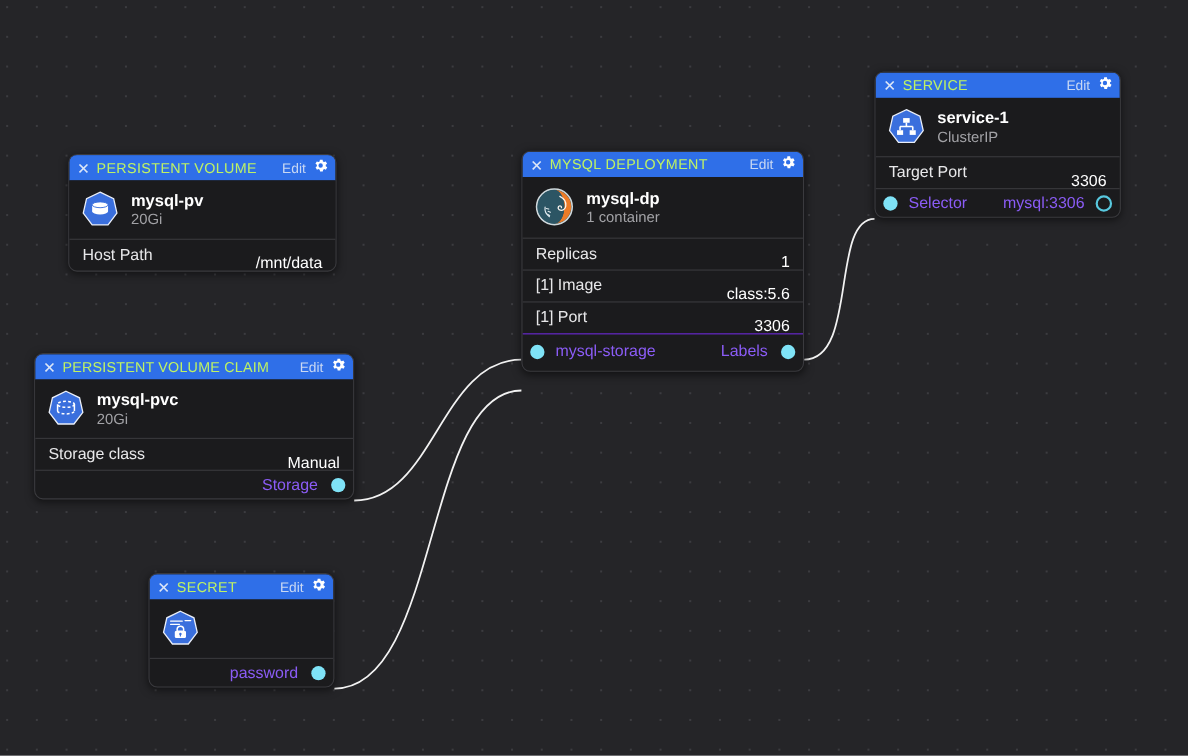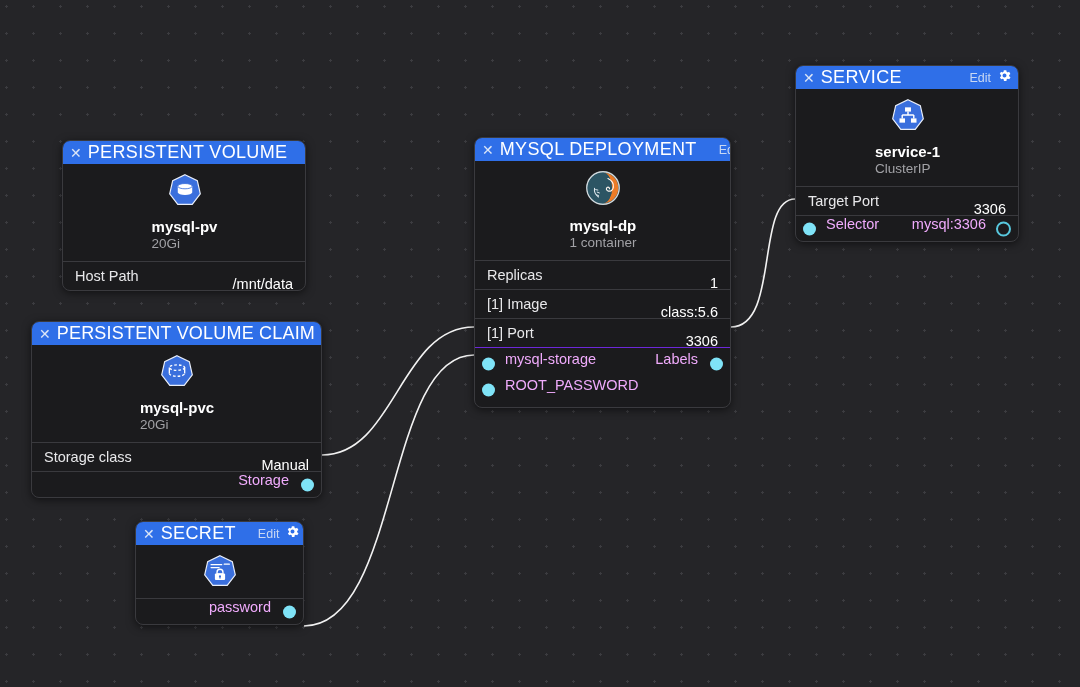--- a/index.html
+++ b/index.html
@@ -57,43 +57,42 @@
   }
   .titlebar .close {
     font-size: 14px;
     line-height: 1;
     color: #dce6f7;
     font-weight: 300;
     flex: 0 0 auto;
     cursor: pointer;
   }
   .titlebar .ttl {
-    font-size: 18px;
+    font-size: 13px;
     letter-spacing: .35px;
     white-space: nowrap;
     flex: 1 1 auto;
-    color: #ffffff;
+    color: #bef264;
   }
   .titlebar .edit {
     font-size: 12.5px;
     color: #c9d8f3;
     flex: 0 0 auto;
     cursor: pointer;
     padding-left: 16px;
   }
   .titlebar .gear { flex: 0 0 auto; display: block; cursor: pointer; }
 
   
   .headblk {
     display: flex;
     align-items: center;
     gap: 11px;
     padding: 9px 10px 10px 11px;
     background: #1b1b1d;
-    flex-direction: column;
   }
   .headblk .txt { display: flex; flex-direction: column; gap: 1px; min-width: 0; }
   .headblk .nm {
     font-size: 15px;
     font-weight: bold;
     color: #ffffff;
     white-space: nowrap;
   }
   .headblk .sub {
     font-size: 13.5px;
@@ -114,24 +113,25 @@
     white-space: nowrap;
   }
   .row .k { color: #e8e8ea; }
   .row .v { color: #ffffff; margin-top: 16px; }
 
   
   .portgroup { border-top: 1px solid #6d28d9; padding: 3px 0 4px 0; }
   .portrow {
     position: relative;
     display: flex;
+    align-items: center;
     height: 26px;
     padding: 0 12px;
     font-size: 14.5px;
-    color: #f0abfc;
+    color: #8b5cf6;
     white-space: nowrap;
   }
   .portrow.single { border-top: 1px solid #3a3a3e; }
   .portrow .lbl-l { margin-left: 18px; }
   .portrow .spacer { flex: 1 1 auto; }
   .portrow .lbl-r { margin-right: 20px; }
 
   .dot {
     position: absolute;
     width: 13px; height: 13px;
@@ -289,24 +289,20 @@
         <span class="v">3306</span>
       </div>
       <div class="portgroup">
         <div class="portrow">
           <span class="dot inl"></span>
           <span class="lbl-l">mysql-storage</span>
           <span class="spacer"></span>
           <span class="lbl-r">Labels</span>
           <span class="dot inr"></span>
         </div>
-        <div class="portrow">
-          <span class="dot inl"></span>
-          <span class="lbl-l">ROOT_PASSWORD</span>
-        </div>
       </div>
     </div>
   </div>
 
   <div class="node" id="node-svc">
     <div class="node-inner">
       <div class="titlebar">
         <span class="close">✕</span>
         <span class="ttl">SERVICE</span>
         <span class="edit">Edit</span>

